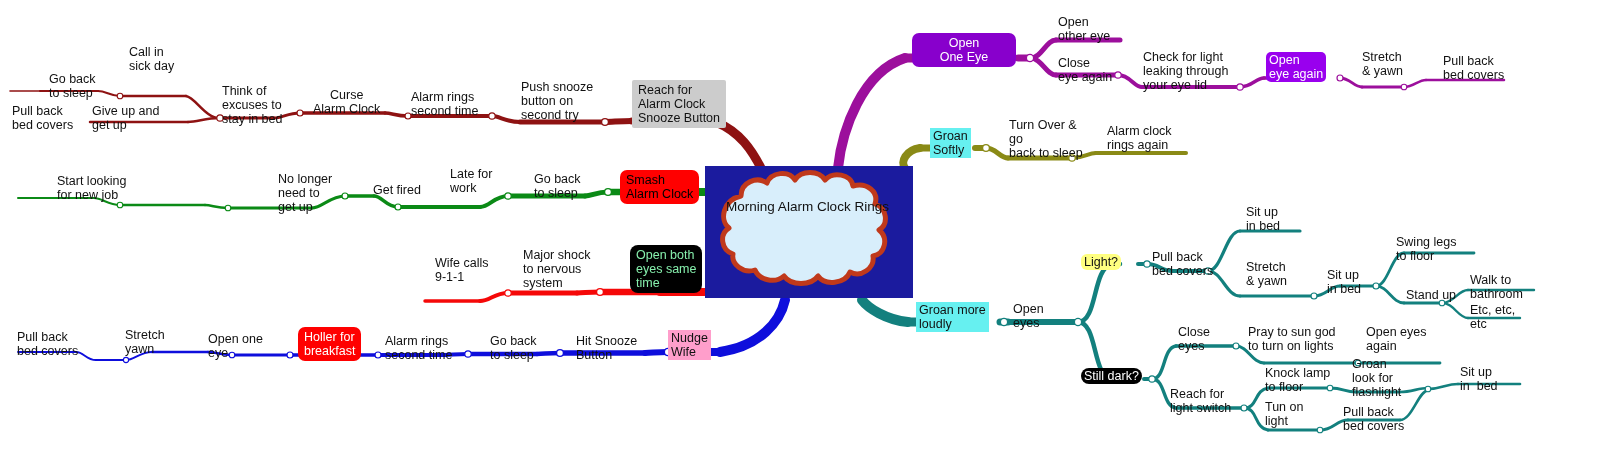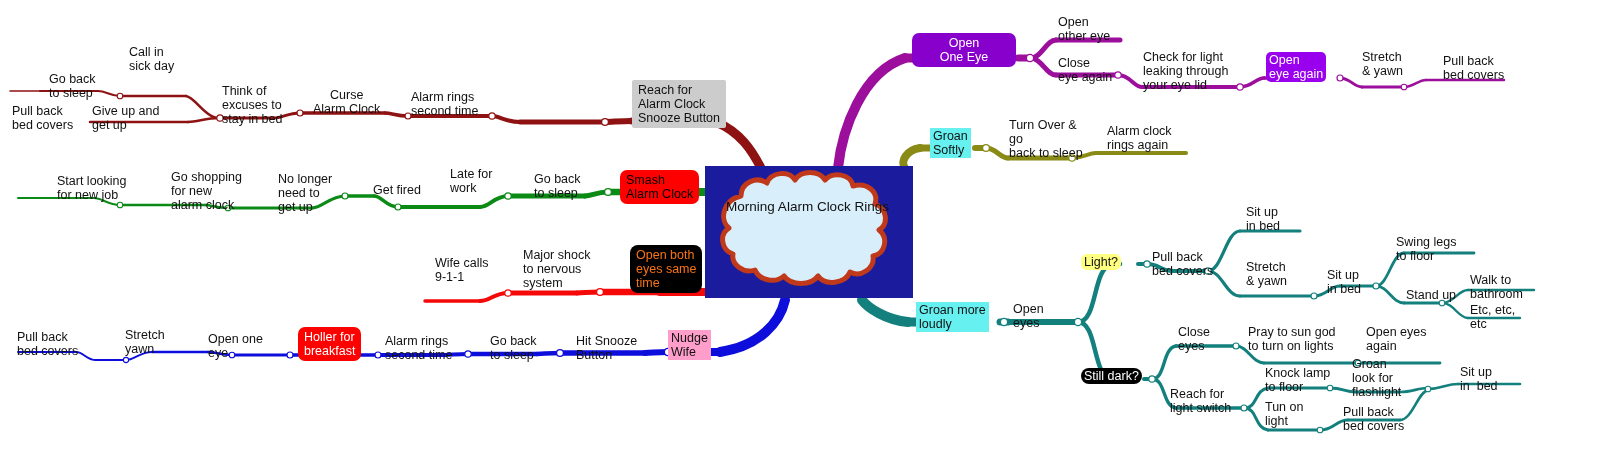--- a/index.html
+++ b/index.html
@@ -220,20 +220,23 @@
     </svg>
     <div id="ctext">Morning
 Alarm
 Clock
 Rings</div>
   </div>
 
   <div class="box sq" style="left:632px;top:80px;background:#cccccc;color:#111;">Reach for
 Alarm Clock
 Snooze Button</div>
+  <div class="lbl" style="left:521px;top:80px;">Push snooze
+button on
+second try</div>
   <div class="lbl" style="left:411px;top:90px;">Alarm rings
 second time</div>
   <div class="lbl" style="left:313px;top:88px;text-align:center;">Curse
 Alarm Clock</div>
   <div class="lbl" style="left:222px;top:84px;">Think of
 excuses to
 stay in bed</div>
   <div class="lbl" style="left:129px;top:45px;">Call in
 sick day</div>
   <div class="lbl" style="left:92px;top:104px;">Give up and
@@ -246,27 +249,24 @@
   <div class="box" style="left:620px;top:170px;background:#ff0000;color:#000000;">Smash
 Alarm Clock</div>
   <div class="lbl" style="left:534px;top:172px;">Go back
 to sleep</div>
   <div class="lbl" style="left:450px;top:167px;">Late for
 work</div>
   <div class="lbl" style="left:373px;top:183px;">Get fired</div>
   <div class="lbl" style="left:278px;top:172px;">No longer
 need to
 get up</div>
-  <div class="lbl" style="left:171px;top:170px;">Go shopping
-for new
-alarm clock</div>
   <div class="lbl" style="left:57px;top:174px;">Start looking
 for new job</div>
 
-  <div class="box sq" style="left:630px;top:245px;background:#000000;color:#f97316;border-radius:8px;">Open both
+  <div class="box sq" style="left:630px;top:245px;background:#000000;color:#86efac;border-radius:8px;">Open both
 eyes same
 time</div>
   <div class="lbl" style="left:523px;top:248px;">Major shock
 to nervous
 system</div>
   <div class="lbl" style="left:435px;top:256px;">Wife calls
 9-1-1</div>
 
   <div class="flat" style="left:668px;top:330px;background:#ff9ecb;color:#111;">Nudge
 Wife</div>

